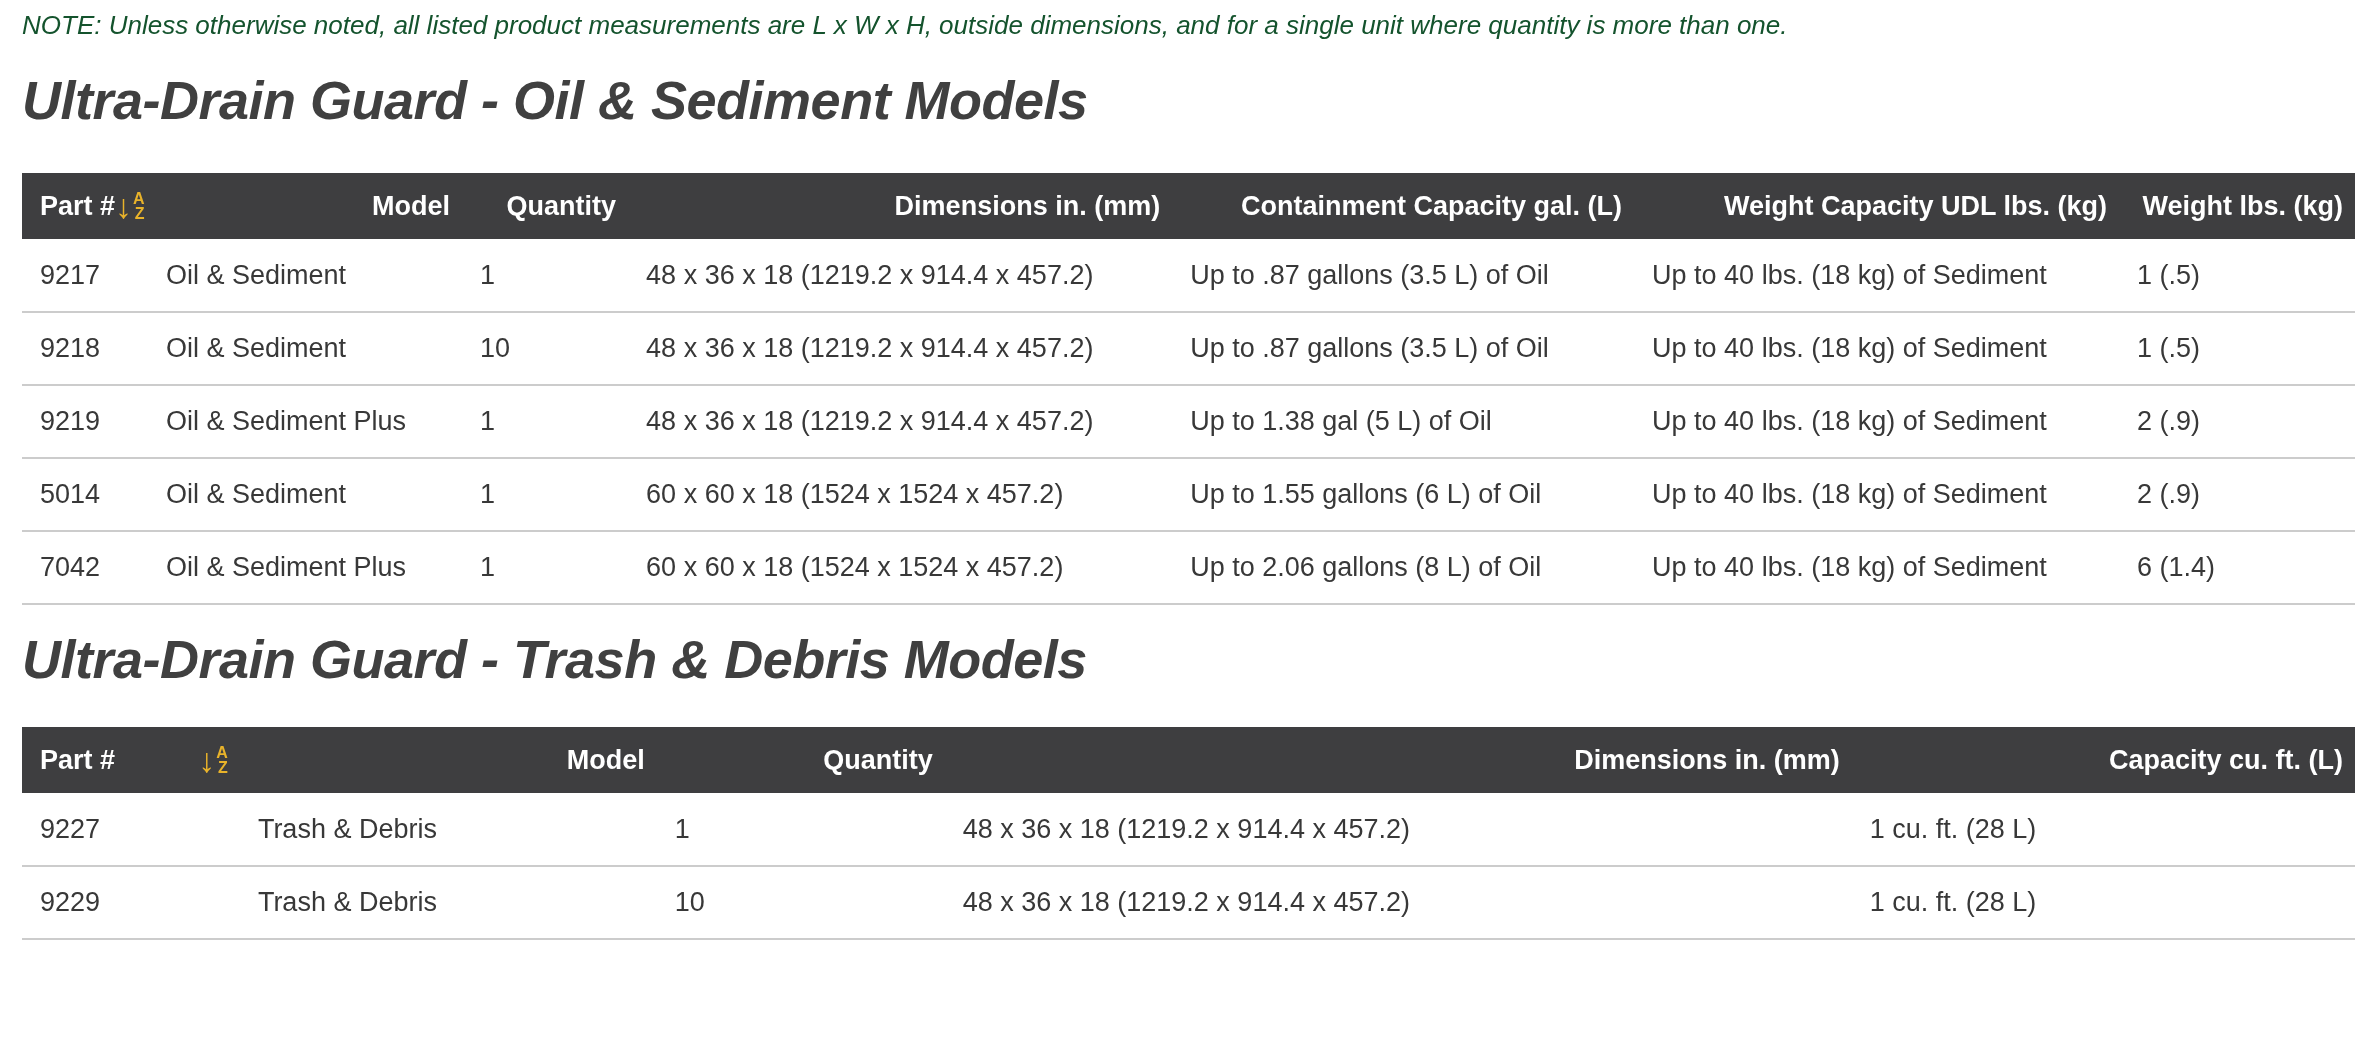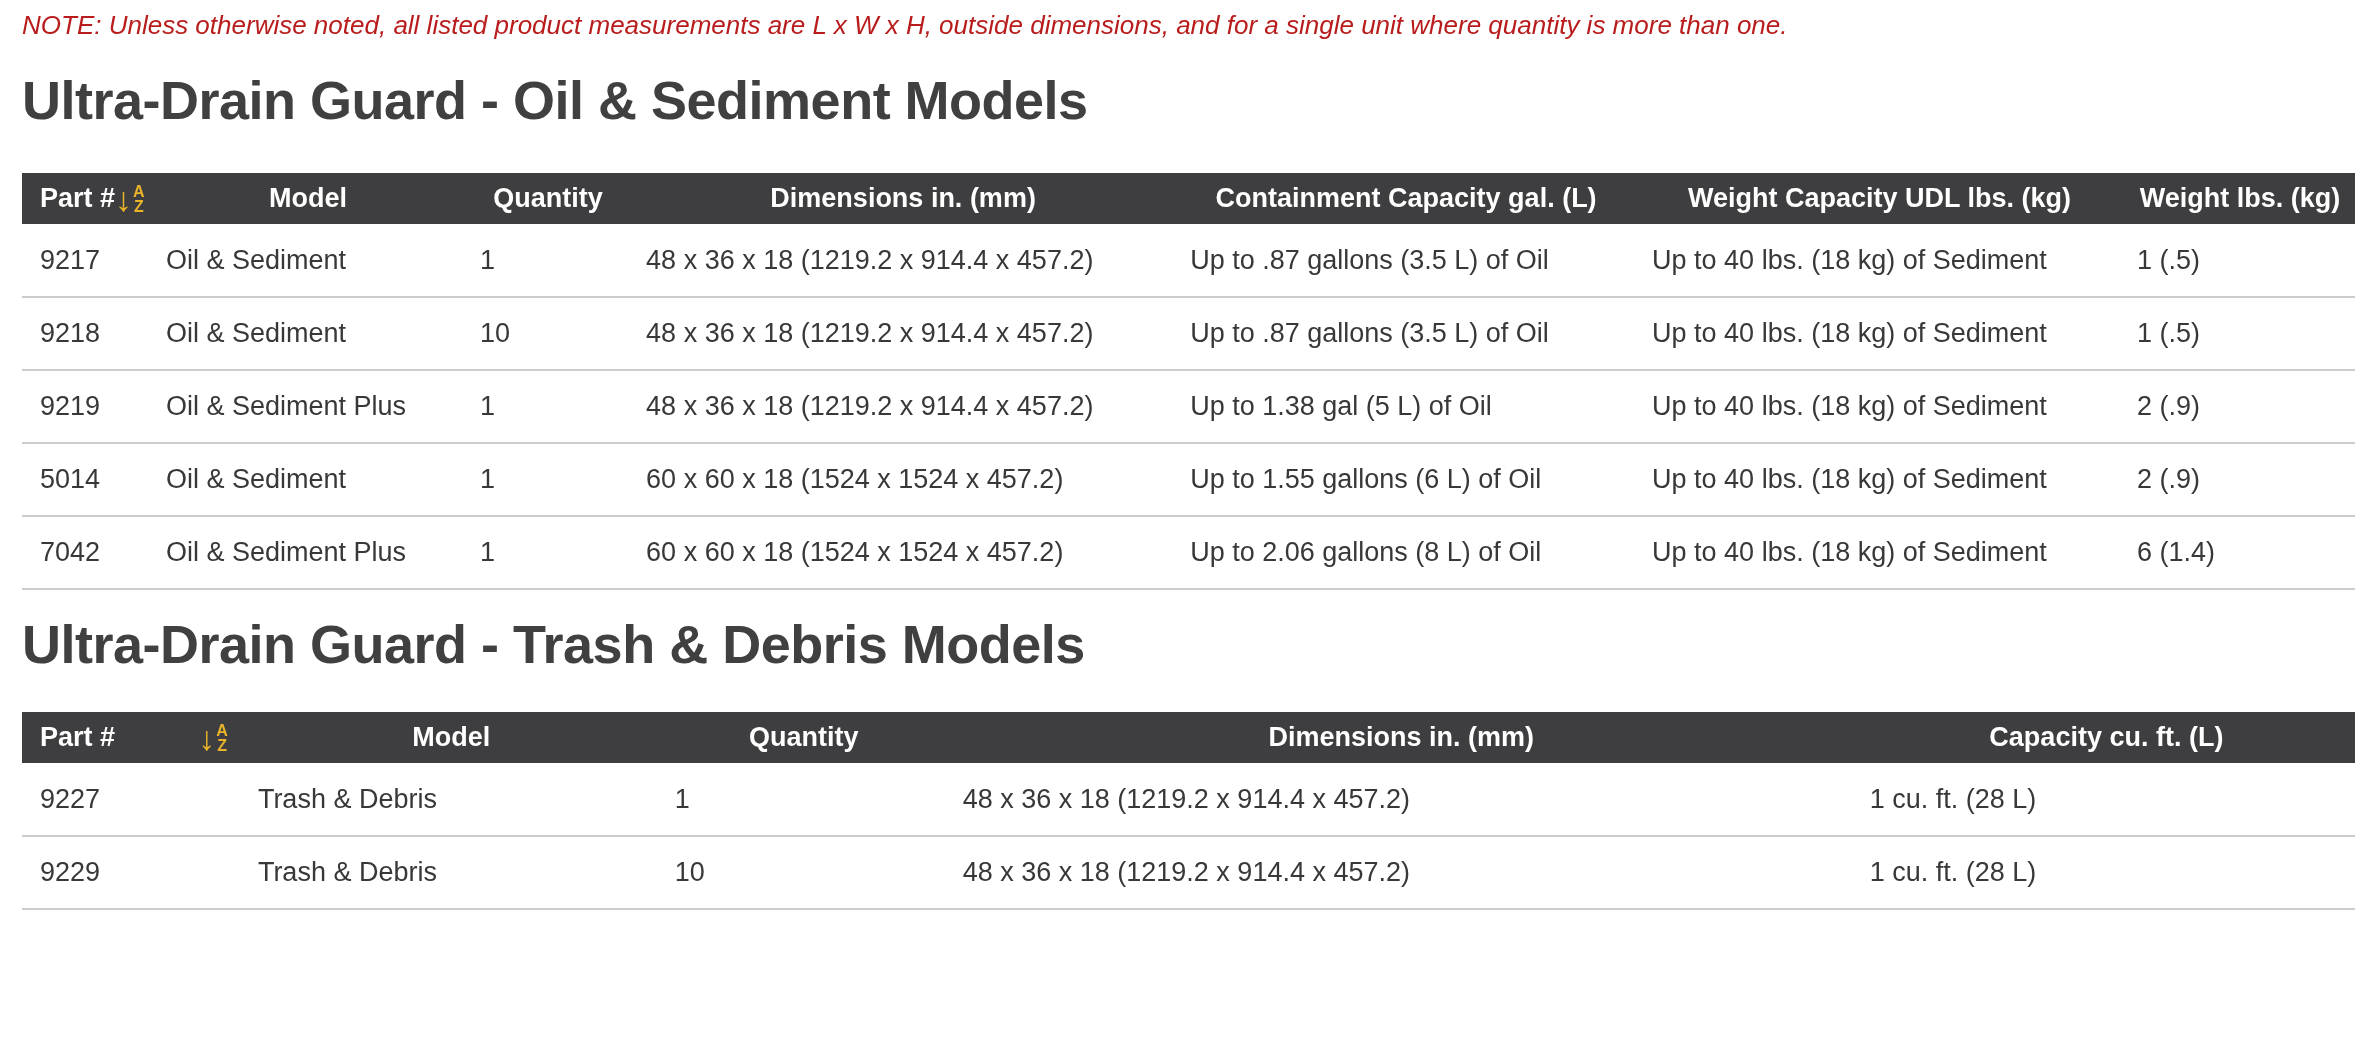--- a/index.html
+++ b/index.html
@@ -12,45 +12,46 @@
   }
   .page {
     width: 2377px;
     padding: 0 22px;
   }
   .note {
     margin-top: 8px;
     font-size: 26px;
     line-height: 34px;
     font-style: italic;
-    color: #b91c1c;
+    color: #14532d;
   }
   h1.section-title {
     font-size: 54px;
     line-height: 60px;
     font-weight: bold;
     color: #404040;
     letter-spacing: -0.5px;
+    font-style: italic;
   }
   #title-1 { margin-top: 28px; }
   #title-2 { margin-top: 24px; }
   table.spec-table {
     width: 100%;
     border-collapse: collapse;
     table-layout: fixed;
   }
   #table-1 { margin-top: 43px; }
   #table-2 { margin-top: 38px; }
   thead th {
     background: #3e3e40;
     color: #ffffff;
     font-size: 27px;
     font-weight: bold;
-    text-align: center;
-    height: 51px;
+    text-align: right;
+    height: 66px;
     padding: 0 12px 0 18px;
     vertical-align: middle;
     white-space: nowrap;
     overflow: hidden;
     margin-left: 33px;
   }
   tbody td {
     font-size: 27px;
     color: #383838;
     text-align: left;

